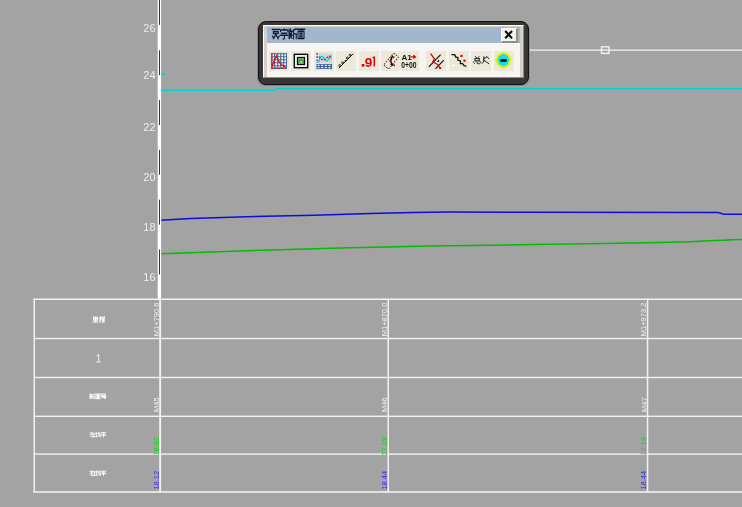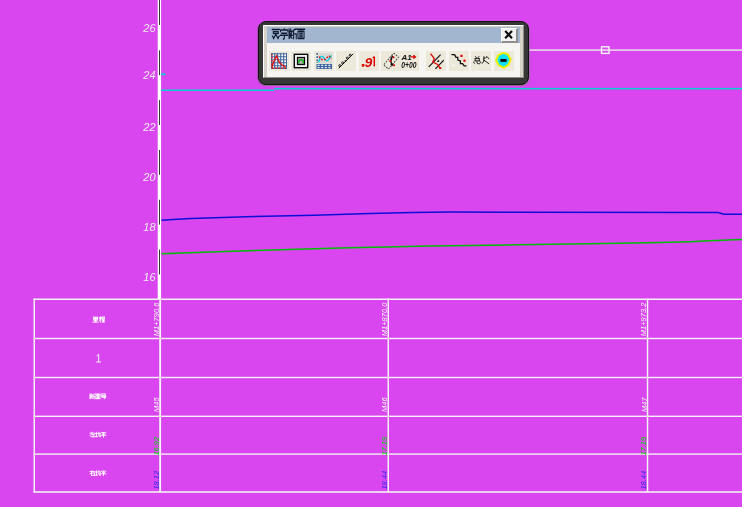--- a/index.html
+++ b/index.html
@@ -1,16 +1,16 @@
 <!DOCTYPE html>
 <html><head>
 <meta charset="utf-8">
 <style>
 html,body{margin:0;padding:0;background:#000;}
-#canvas{position:relative;width:742px;height:507px;background:#d946ef;overflow:hidden;font-family:"Liberation Sans",sans-serif;font-style:italic;}
+#canvas{position:relative;width:742px;height:507px;background:#a3a3a3;overflow:hidden;font-family:"Liberation Sans",sans-serif;}
 #mainsvg{position:absolute;left:0;top:0;}
 .win{position:absolute;left:258px;top:21px;width:269px;height:62px;background:#363636;border-radius:8px;border:1px solid #121212;box-shadow:1px 1px 0 rgba(130,130,130,.55),-1px 1px 0 rgba(90,90,90,.4);}
 .frame{position:absolute;left:4px;top:3px;right:4px;bottom:6px;background:#D5D1C8;border-top:1px solid #FFF;border-left:1px solid #FFF;border-right:1px solid #8f8d85;border-bottom:1px solid #8f8d85;border-radius:1px;}
 .tbar{position:absolute;left:3px;top:1px;width:253px;height:15.5px;background:#A2B6D0;}
 .client{position:absolute;left:3px;top:16.5px;width:253px;height:34px;background:#F6F5F1;}
 .cbtn{position:absolute;right:2px;top:1px;width:14px;height:12px;background:#F2F2F2;border-top:1px solid #FFF;border-left:1px solid #FFF;border-right:2px solid #8f8f8f;border-bottom:2px solid #8f8f8f;}
 .btn{position:absolute;top:29px;width:20px;height:20px;background:#ECE8DA;}
 .btn svg{position:absolute;left:2px;top:2px;}
 </style>
 </head>

